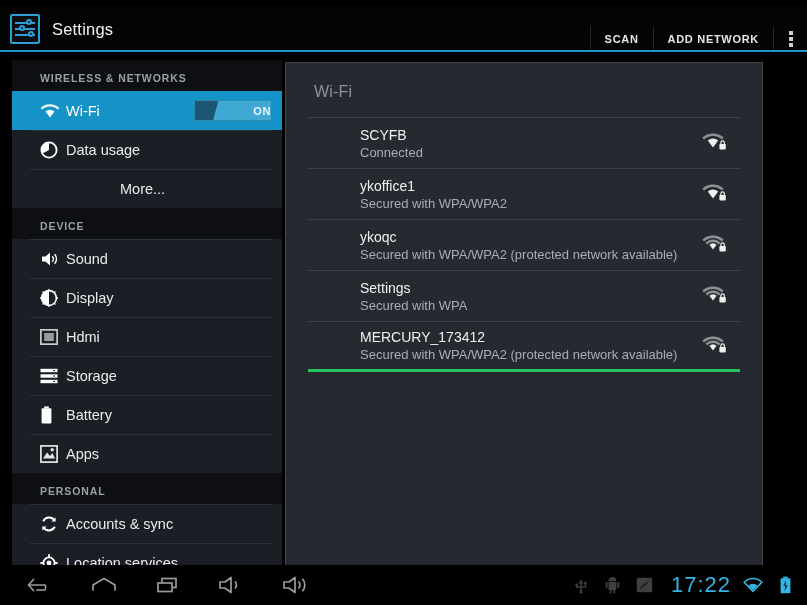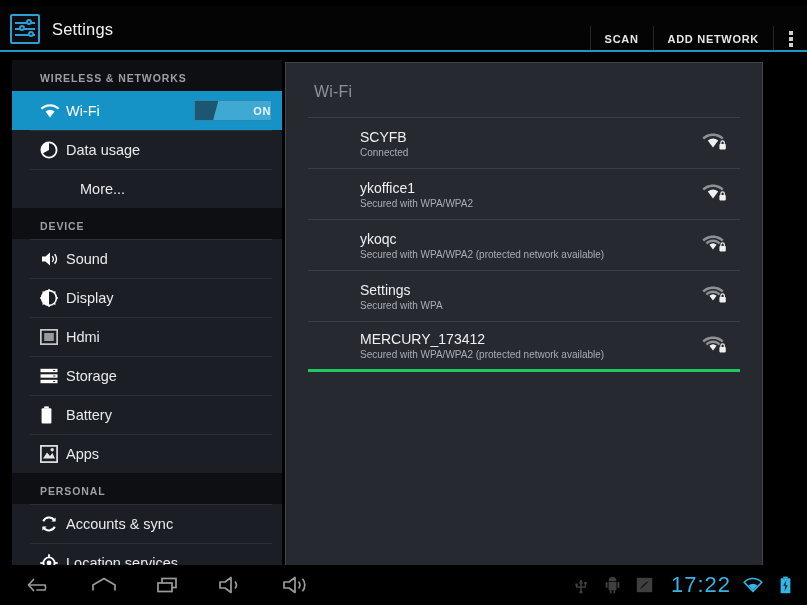--- a/index.html
+++ b/index.html
@@ -70,21 +70,21 @@
     position:relative; height:39px; display:flex; align-items:center;
     padding-left:28px; background:#1b1f25;
   }
   .side-row.divided::before {
     content:""; position:absolute; left:18px; right:10px; top:0; height:1px; background:#2c3138;
   }
   .side-row .s-ic { width:26px; flex:none; display:flex; align-items:center; justify-content:flex-start; }
   .side-row .s-lb { font-size:14.5px; color:#eaeaea; }
   .side-row.sel { background:#1593c6; }
   .side-row.sel .s-lb { color:#ffffff; }
-  .side-row.noicon { padding-left:68px; }
+  .side-row.noicon { padding-left:108px; }
 
   
   .toggle {
     position:absolute; right:10px; top:9px; width:78px; height:21px;
     background:#3fa9d4; border:1px solid #2a88ad; display:flex; align-items:center;gap:35px;
   }
   .toggle .thumb {
     width:40px; height:100%; background:#1d5671;
     clip-path: polygon(0 0, 100% 0, 78% 100%, 0 100%);
   }
@@ -103,21 +103,21 @@
     font-size:16px; color:#8d9197; padding:20px 0 16px 28px; letter-spacing:.2px;
   }
   .net-list { padding:0 22px 16px 22px; }
   .net-row {
     position:relative; height:51px; display:flex; align-items:center;
     border-top:1px solid #3b3f45; padding-left:52px;
   }
   .net-row:last-child { border-bottom:3px solid #22c55e; }
   .net-txt { display:flex; flex-direction:column; gap:2px; }
   .net-name { font-size:14px; color:#f0f0f0; }
-  .net-sub { font-size:10px; color:#a9adb2; }
+  .net-sub { font-size:13px; color:#a9adb2; }
   .net-ic { position:absolute; right:12px; top:50%; transform:translateY(-50%); }
 
   
   #navbar {
     position:absolute; left:0; bottom:0; width:807px; height:40px; background:#000;
     display:flex; align-items:center;
   }
   .nav-left { display:flex; align-items:center; gap:0; padding-left:8px; }
   .nav-btn { width:64px; height:40px; display:flex; align-items:center; justify-content:center; }
   .nav-right { margin-left:auto; display:flex; align-items:center; gap:0; padding-right:6px; }

